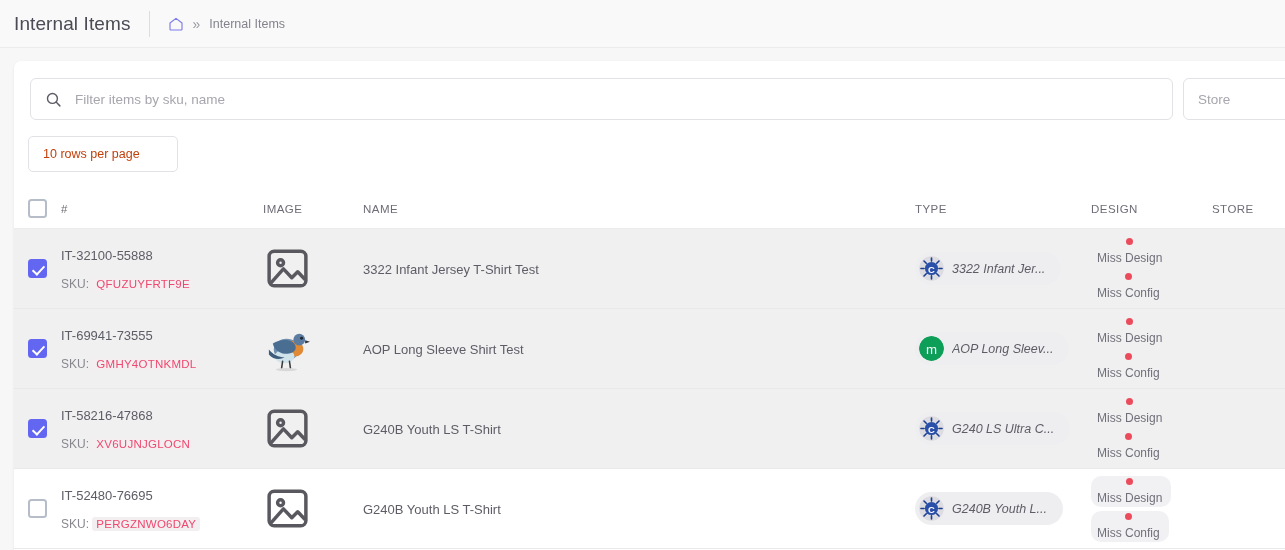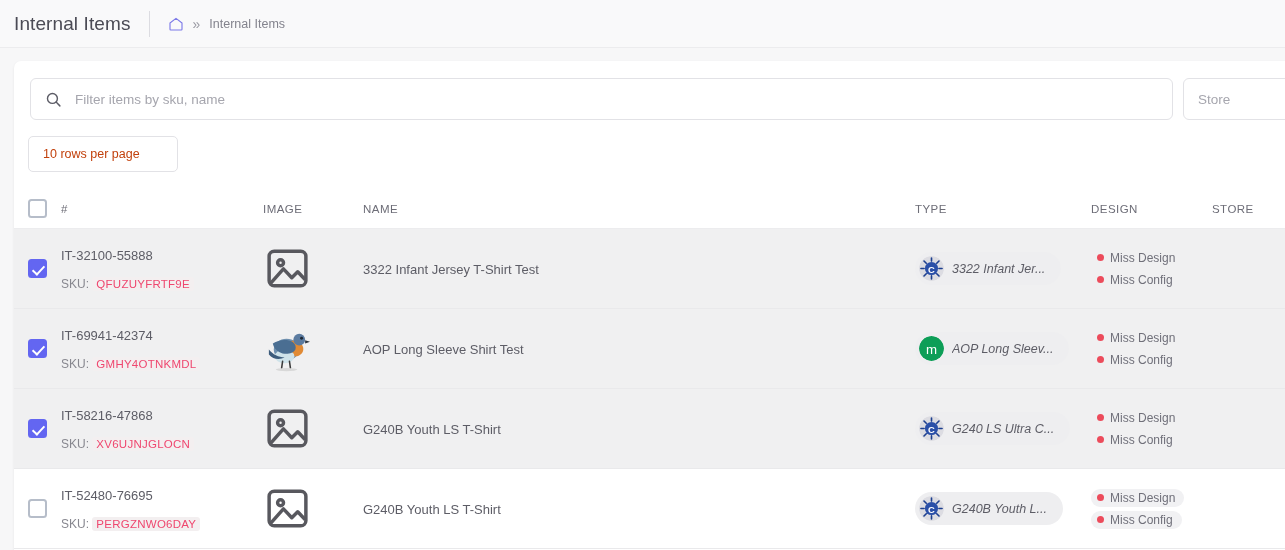--- a/index.html
+++ b/index.html
@@ -198,20 +198,21 @@
   .design-list { display: flex; flex-direction: column; gap: 4px; align-items: flex-start; }
   .design-badge {
     display: inline-flex;
     align-items: center;
     gap: 6px;
     font-size: 12px;
     color: #70707a;
     padding: 2px 9px 2px 6px;
     border-radius: 10px;
     white-space: nowrap;
+    flex-direction: column;
   }
   .design-badge.boxed { background: #f1f1f3; }
   .dot { width: 7px; height: 7px; border-radius: 50%; background: #ec4b5b; flex: none; display: block; }
 </style>
 </head>
 <body>
 
 <div class="page-header">
   <div class="page-title">Internal Items</div>
   <div class="header-divider"></div>
@@ -300,21 +301,21 @@
               </span>
             </div>
           </div>
           <div class="col-store"></div>
         </div>
         <div class="trow selected">
           <div class="col-check">
             <span class="chk checked"></span>
           </div>
           <div class="col-id">
-            <div class="id-main">IT-69941-42374</div>
+            <div class="id-main">IT-69941-73555</div>
             <div class="id-sku"><span>SKU:</span> <span class="sku-badge">GMHY4OTNKMDL</span></div>
           </div>
           <div class="col-image">
             <svg class="thumb" viewBox="0 0 50 50">
               <ellipse cx="24" cy="26" rx="13" ry="11" fill="#6e8fae"></ellipse>
               <path d="M30 17c5-1 10 2 11 7 1 5-3 9-8 9-6 0-9-4-9-8 0-4 2-7 6-8z" fill="#e08a35"></path>
               <ellipse cx="22" cy="33" rx="10" ry="7" fill="#cfe3ea"></ellipse>
               <path d="M10 20c6-4 14-5 20-2 3 2 4 5 3 8-2 4-8 5-13 4-5-1-9-5-10-10z" fill="#4a6e92"></path>
               <path d="M6 26c4 5 10 8 16 8-5 3-12 2-16-3z" fill="#3d5c7c"></path>
               <circle cx="37" cy="16" r="6" fill="#5b7ba0"></circle>

